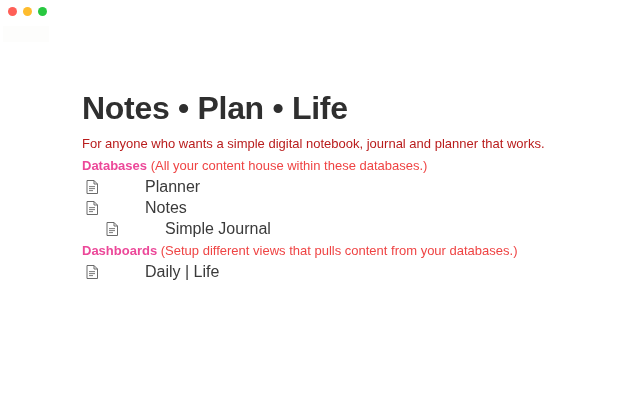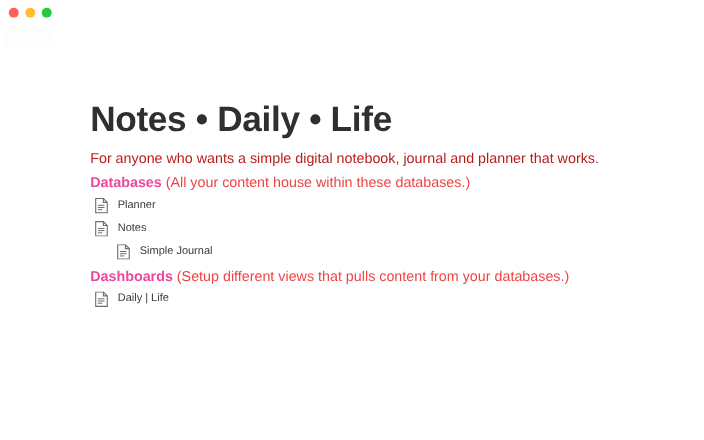--- a/index.html
+++ b/index.html
@@ -115,24 +115,25 @@
   }
 
   .list-item .doc-icon {
     width: 13px;
     height: 14px;
     flex: 0 0 13px;
     display: block;
   }
 
   .list-item .item-label {
-    font-size: 10px;
+    font-size: 16px;
     font-weight: 400;
     color: #3a3a3a;
     line-height: 18px;
+    margin-left: 38px;
   }
 
   #item-0 { top: 178px; }
   #item-1 { top: 199px; }
   #item-2 { top: 220px; padding-left: 20px; }
   #item-3 { top: 263px; }
 </style>
 </head>
 <body>
 
@@ -143,21 +144,21 @@
       <span class="light" style="background:#ff5f57"></span>
       <span class="light" style="background:#febc2e"></span>
       <span class="light" style="background:#28c840"></span>
     </div>
   </div>
 
   <div id="faint-watermark"></div>
 
   <div id="content">
 
-    <h1 id="page-title">Notes • Daily • Life</h1>
+    <h1 id="page-title">Notes • Plan • Life</h1>
 
     <p id="subtitle">For anyone who wants a simple digital notebook, journal and planner that works.</p>
 
     <div class="section-heading" id="heading-databases">
       <span class="sh-label">Databases</span><span class="sh-note"> (All your content house within these databases.)</span>
     </div>
 
     <div class="list-item" id="item-0">
       <span class="doc-icon">
         <svg viewBox="0 0 13 14" width="13" height="14" xmlns="http://www.w3.org/2000/svg">

